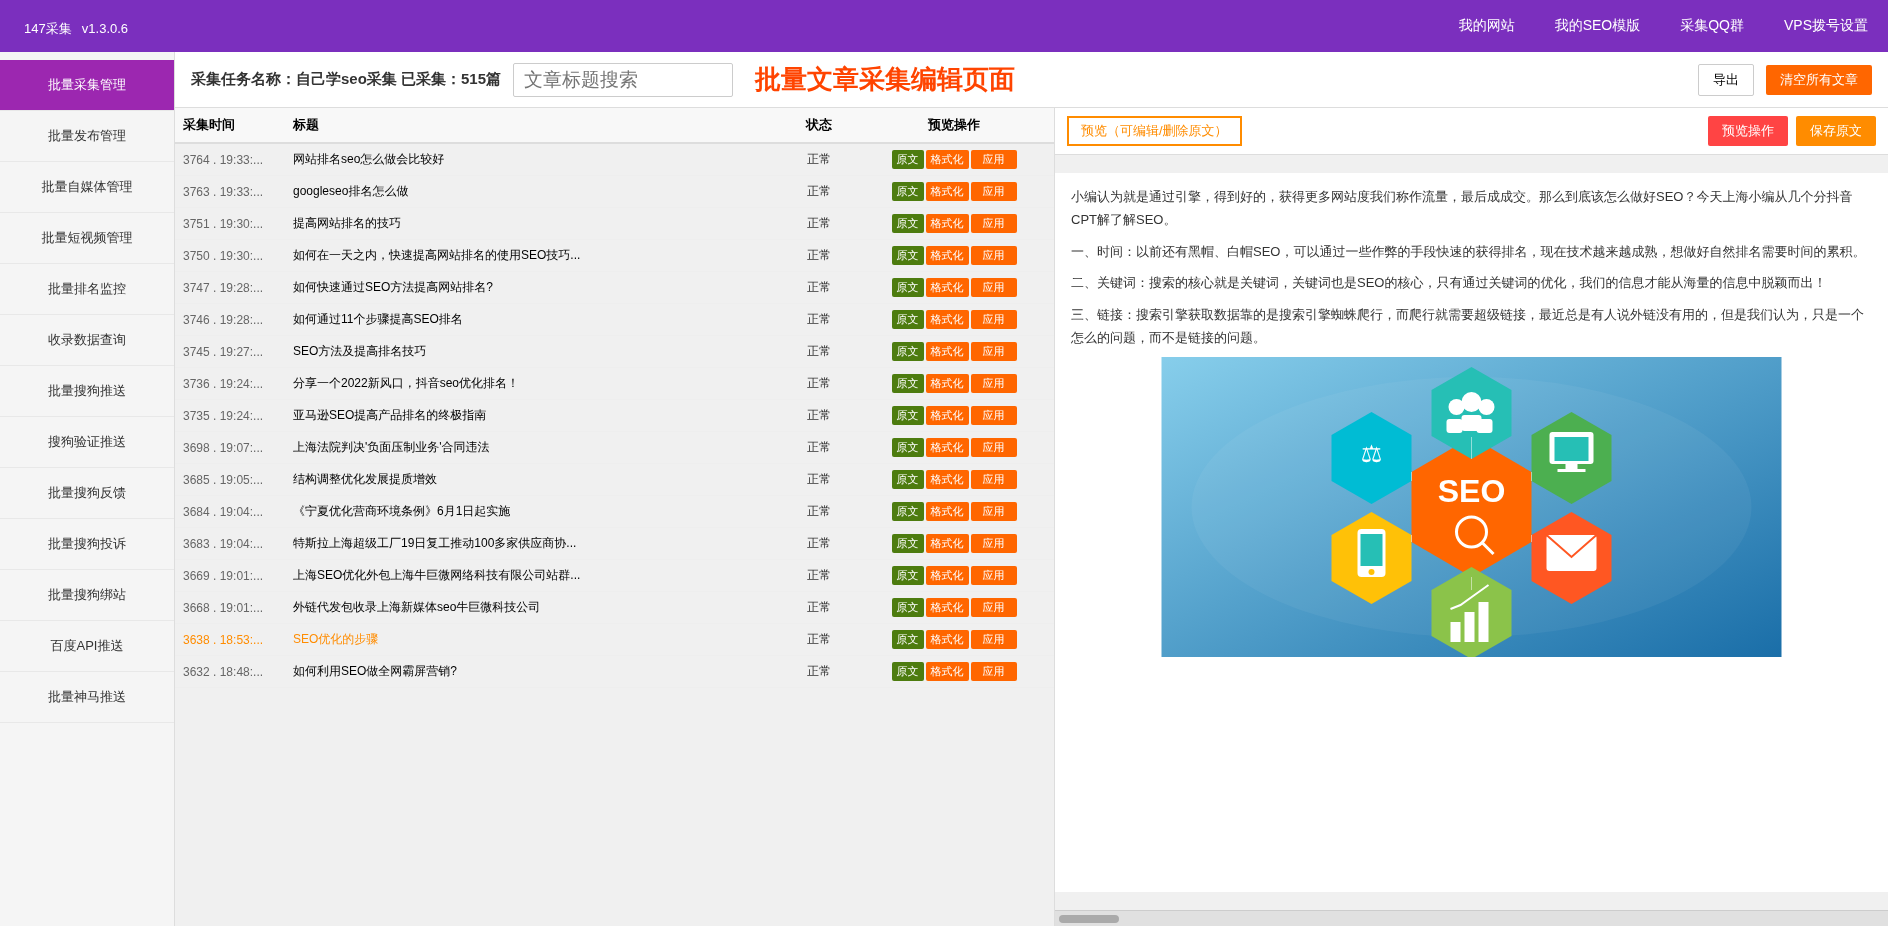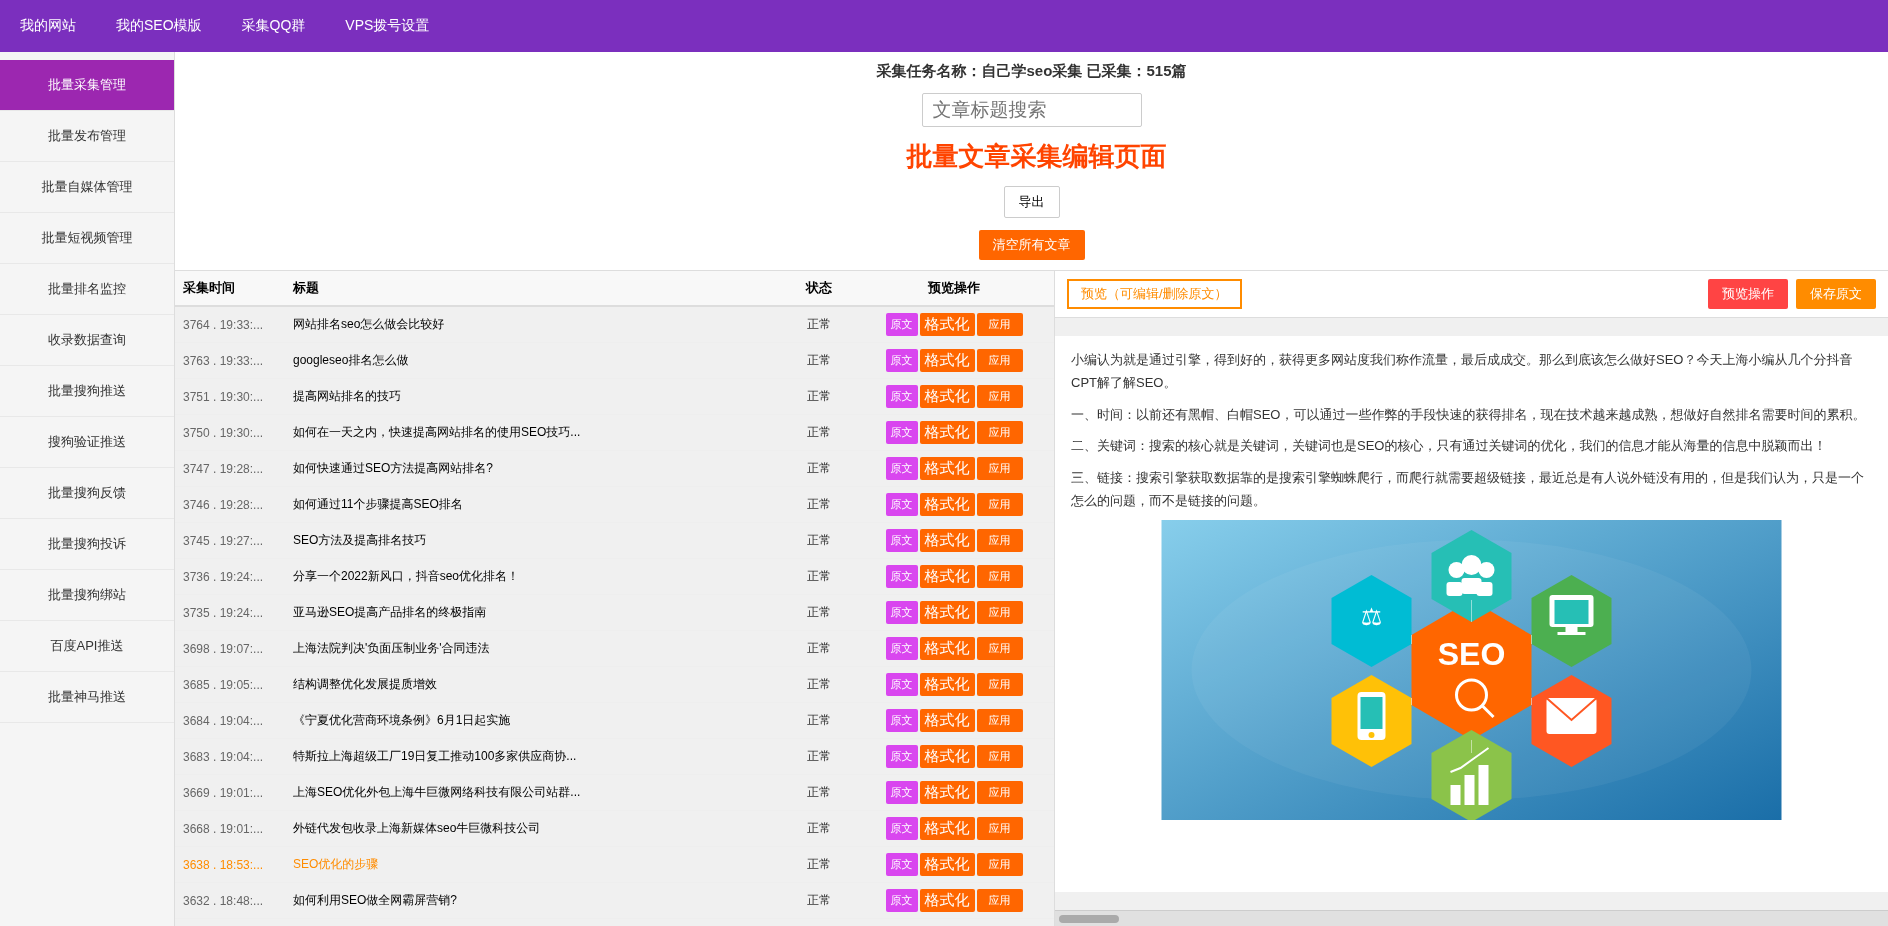--- a/index.html
+++ b/index.html
@@ -17,21 +17,21 @@
 
     
     .sidebar { width: 175px; background: #f5f5f5; border-right: 1px solid #ddd; display: flex; flex-direction: column; padding: 8px 0; overflow-y: auto; }
     .sidebar-item { padding: 16px 12px; text-align: center; cursor: pointer; font-size: 13px; color: #333; border-bottom: 1px solid #e8e8e8; }
     .sidebar-item.active { background: #9C27B0; color: white; }
 
     
     .main { flex: 1; display: flex; flex-direction: column; overflow: hidden; }
 
     
-    .top-bar { background: white; padding: 10px 16px; display: flex; align-items: center; gap: 12px; border-bottom: 1px solid #ddd; flex-direction: column; }
+    .top-bar { background: white; padding: 10px 16px; display: flex; align-items: center; gap: 12px; border-bottom: 1px solid #ddd; }
     .task-info { font-size: 15px; font-weight: bold; color: #333; white-space: nowrap; }
     .search-input { border: 1px solid #ccc; padding: 5px 10px; width: 220px; font-size: 19px; border-radius: 2px; }
     .page-title-big { color: #FF4400; font-size: 26px; font-weight: bold; flex: 1; margin-left: 10px; }
     .export-btn { background: white; border: 1px solid #ccc; padding: 6px 14px; cursor: pointer; font-size: 13px; border-radius: 2px; }
     .clear-btn { background: #FF6600; color: white; border: none; padding: 6px 14px; cursor: pointer; font-size: 13px; border-radius: 2px; }
 
     
     .content-area { display: flex; flex: 1; overflow: hidden; }
 
     
@@ -48,22 +48,22 @@
     .table-body { flex: 1; overflow-y: auto; }
     .table-row { display: flex; align-items: center; padding: 6px 0; border-bottom: 1px solid #eee; cursor: pointer; }
     .table-row.highlighted { color: #FF8C00; }
     .table-row .col-time { font-size: 12px; color: #666; }
     .table-row.highlighted .col-time { color: #FF8C00; }
     .table-row .col-title { font-size: 12px; overflow: hidden; text-overflow: ellipsis; white-space: nowrap; }
     .table-row.highlighted .col-title { color: #FF8C00; }
     .table-row .col-status { font-size: 12px; color: #333; text-align: center; }
     .table-row .col-action { display: flex; gap: 2px; justify-content: center; flex-wrap: wrap; }
 
-    .btn-yuan { background: #d946ef; color: white; border: none; padding: 2px 5px; font-size: 11px; cursor: pointer; border-radius: 2px; }
-    .btn-ge { background: #FF6600; color: white; border: none; padding: 2px 5px; font-size: 15px; cursor: pointer; border-radius: 2px; }
+    .btn-yuan { background: #4d7c0f; color: white; border: none; padding: 2px 5px; font-size: 11px; cursor: pointer; border-radius: 2px; }
+    .btn-ge { background: #FF6600; color: white; border: none; padding: 2px 5px; font-size: 11px; cursor: pointer; border-radius: 2px; }
     .btn-ying { background: #FF6600; color: white; border: none; padding: 2px 12px; font-size: 11px; cursor: pointer; border-radius: 2px; }
 
     
     .pagination { padding: 10px 16px; background: white; border-top: 1px solid #ddd; display: flex; gap: 10px; align-items: center; }
     .btn-prev { background: #9C27B0; color: white; border: none; padding: 7px 20px; cursor: pointer; border-radius: 3px; font-size: 13px; }
     .btn-next { background: #9C27B0; color: white; border: none; padding: 7px 20px; cursor: pointer; border-radius: 3px; font-size: 13px; }
     .btn-refresh { background: #4CAF50; color: white; border: none; padding: 7px 20px; cursor: pointer; border-radius: 3px; font-size: 13px; }
 
     
     .preview-section { flex: 1; display: flex; flex-direction: column; overflow: hidden; gap: 18px; }
@@ -77,20 +77,24 @@
     .preview-content { flex: 1; overflow-y: auto; padding: 12px 16px; background: white; font-size: 13px; line-height: 1.8; color: #333; }
     .preview-content p { margin-bottom: 8px; }
 
     
     .scroll-bar-bottom { height: 16px; background: #e0e0e0; border-top: 1px solid #ccc; display: flex; align-items: center; padding: 0 4px; }
   </style>
 </head>
 <body>
 
 <div class="header">
+  <div class="header-logo">
+    <span>147采集</span>
+    <span>v1.3.0.6</span>
+  </div>
   <nav class="header-nav">
     <a>我的网站</a>
     <a>我的SEO模版</a>
     <a>采集QQ群</a>
     <a>VPS拨号设置</a>
   </nav>
 </div>
 
 <div class="layout">
 

